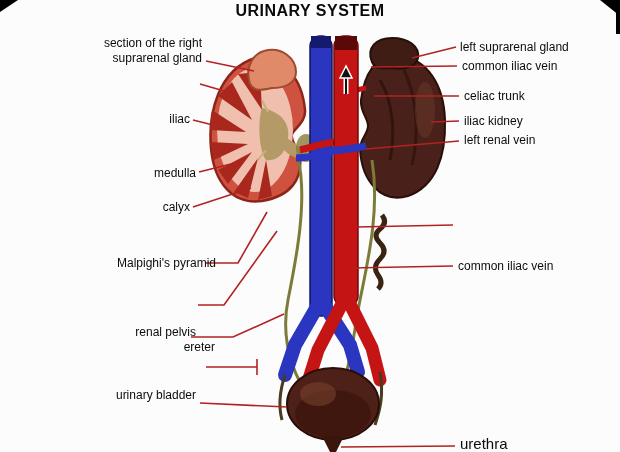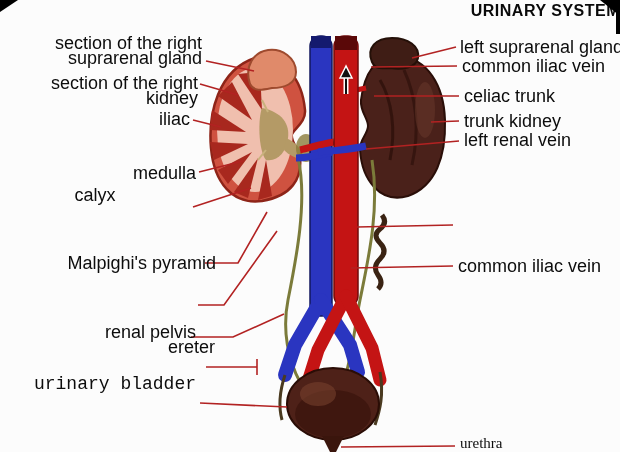--- a/index.html
+++ b/index.html
@@ -1,30 +1,30 @@
 <!DOCTYPE html>
 <html><head>
 <meta charset="utf-8">
 <style>
   html,body{margin:0;padding:0;background:#e8e8e8;}
   #canvas{
     position:relative;width:620px;height:452px;background:#fcfcfc;
     font-family:"Liberation Sans",sans-serif;overflow:hidden;
   }
   .title{
-    position:absolute;top:2px;left:0;width:620px;text-align:right;
+    position:absolute;top:2px;left:0;width:620px;text-align:center;
     font-weight:bold;font-size:16px;letter-spacing:.5px;color:#0a0a0a;
   }
   .lbl{
-    position:absolute;font-size:18px;line-height:15px;color:#0c0c0c;
+    position:absolute;font-size:12px;line-height:15px;color:#0c0c0c;
     white-space:pre-line;
   }
   .lbl.left{left:0;text-align:right;}
   .lbl.right{white-space:nowrap;}
-  .lbl.big{font-size:15px;font-family:Liberation Serif, serif;}
+  .lbl.big{font-size:15px;}
   svg{position:absolute;top:0;left:0;}
 </style>
 </head>
 <body>
 
 <div id="canvas">
 
   <div class="title">URINARY SYSTEM</div>
 
   <svg width="620" height="452" viewBox="0 0 620 452">
@@ -129,30 +129,29 @@
       <polyline points="431,122 459,121"></polyline>
       <polyline points="366,149 459,141"></polyline>
       <polyline points="357,227 453,225"></polyline>
       <polyline points="351,268 453,266"></polyline>
       <polyline points="341,447 455,446"></polyline>
     </g>
   </svg>
 
   <div class="lbl left" style="top:36px;width:202px;">section of the right
 suprarenal gland</div>
-  <div class="lbl left" style="top:76px;width:198px;">section of the right kidney</div>
   <div class="lbl left" style="top:112px;width:190px;">iliac</div>
   <div class="lbl left" style="top:166px;width:196px;">medulla</div>
-  <div class="lbl left" style="top:188px;width:190px;text-align:center;">calyx</div>
+  <div class="lbl left" style="top:200px;width:190px;">calyx</div>
   <div class="lbl left" style="top:256px;width:216px;">Malpighi's pyramid</div>
   <div class="lbl left" style="top:298px;width:196px;margin-top:27px;">renal pelvis</div>
   <div class="lbl left" style="top:340px;width:188px;padding-left:27px;">ereter</div>
-  <div class="lbl left" style="top:377px;width:196px;font-family:Liberation Mono, monospace;">urinary bladder</div>
+  <div class="lbl left" style="top:388px;width:196px;">urinary bladder</div>
 
   <div class="lbl right" style="top:40px;left:460px;">left suprarenal gland</div>
   <div class="lbl right" style="top:59px;left:462px;">common iliac vein</div>
   <div class="lbl right" style="top:89px;left:464px;">celiac trunk</div>
-  <div class="lbl right" style="top:114px;left:464px;">trunk kidney</div>
+  <div class="lbl right" style="top:114px;left:464px;">iliac kidney</div>
   <div class="lbl right" style="top:133px;left:464px;">left renal vein</div>
   <div class="lbl right" style="top:259px;left:458px;">common iliac vein</div>
   <div class="lbl right big" style="top:436px;left:460px;">urethra</div>
 
 </div>
 
 </body></html>

